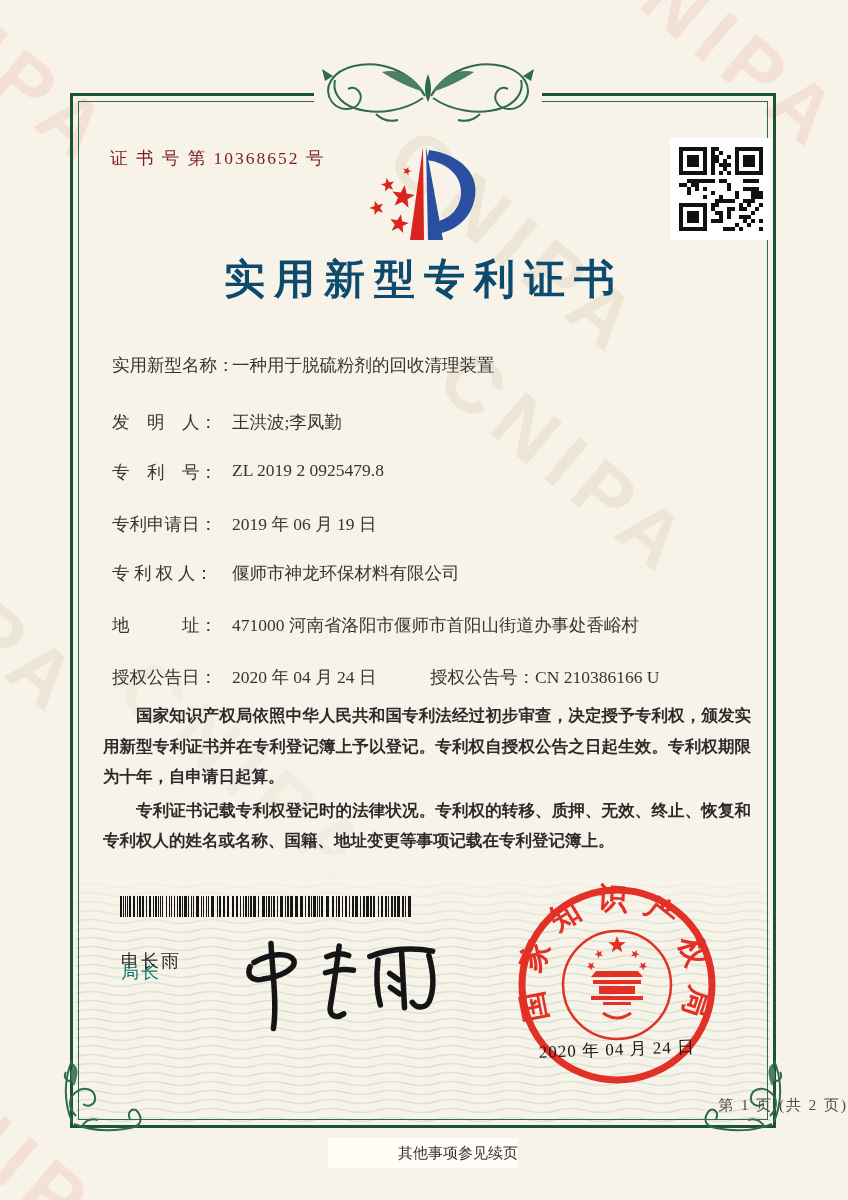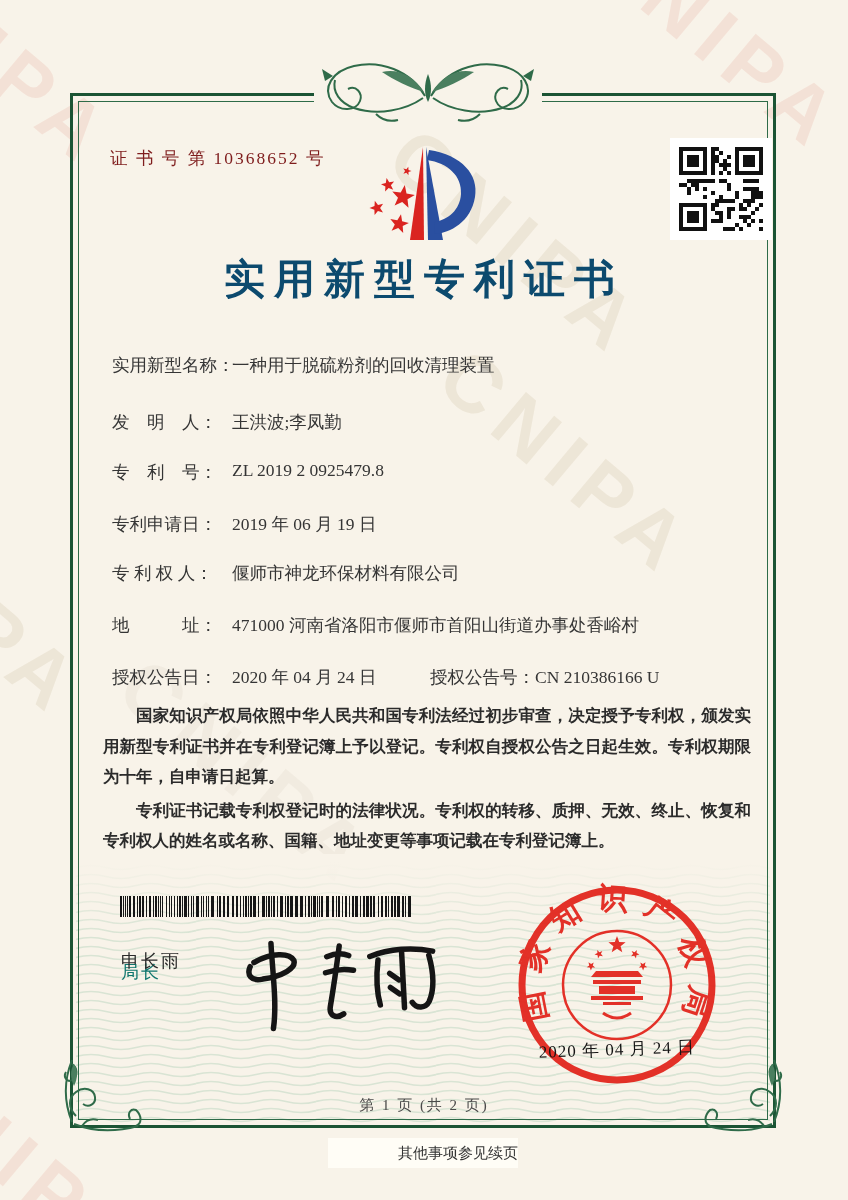--- a/index.html
+++ b/index.html
@@ -33,21 +33,21 @@
   .grant2{position:absolute;left:318px;top:0;}
   .body-text{position:absolute;left:100px;top:698px;width:654px;font-size:16.5px;line-height:1.85;
              color:#2b2b2b;text-align:justify;z-index:3;}
   .body-text p{margin:3px;text-indent:2em;font-weight:bold;}
   .sig-title{position:absolute;left:121px;top:960px;font-size:18px;color:#0f766e;z-index:4;
              font-family:"Liberation Sans","DejaVu Sans",sans-serif;letter-spacing:2px;}
   .sig-name{position:absolute;left:121px;top:949px;font-size:18px;color:#2a2a2a;z-index:4;
             font-family:Liberation Mono, monospace;letter-spacing:2px;}
   .seal-date{position:absolute;left:517px;top:1038px;width:200px;text-align:center;font-size:17px;
              letter-spacing:1px;color:#141414;z-index:6;transform:rotate(-2deg);}
-  .pageinfo{position:absolute;left:0;right:0;top:1096px;text-align:center;font-size:15px;
+  .pageinfo{position:absolute;left:0;right:0;top:1096px;text-align:right;font-size:15px;
             color:#4a4a4a;letter-spacing:2px;z-index:3;}
   .note{position:absolute;left:328px;top:1138px;width:190px;height:30px;background:#fffdf6;
         text-align:right;line-height:30px;font-size:15px;color:#333;z-index:3;}
   svg{display:block;}
 </style>
 </head>
 <body>
 
 <div class="page" style="--bg: #f8f3e9; --green: #1b5434;">
 

